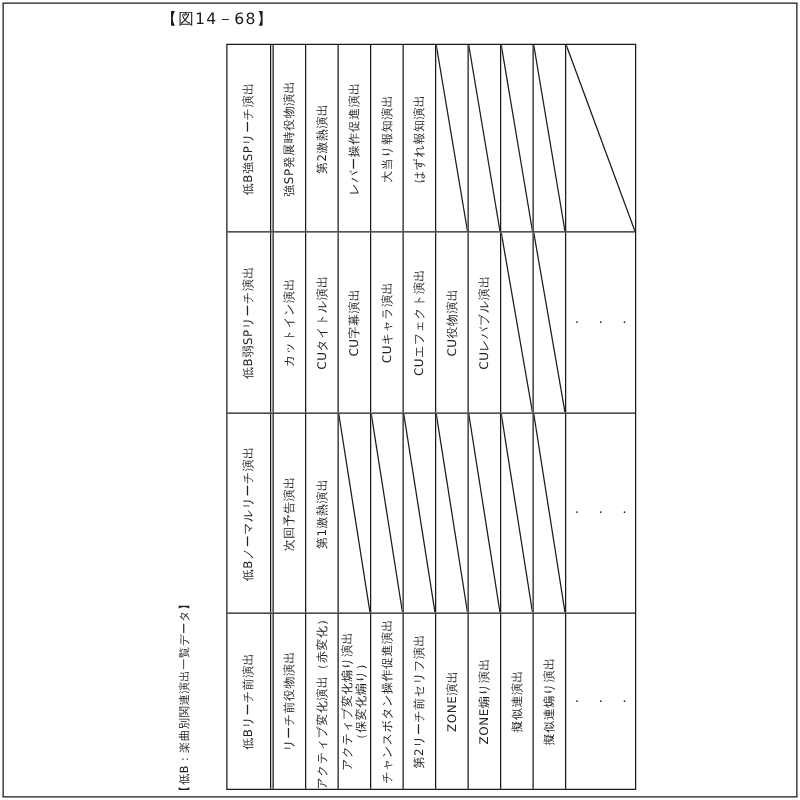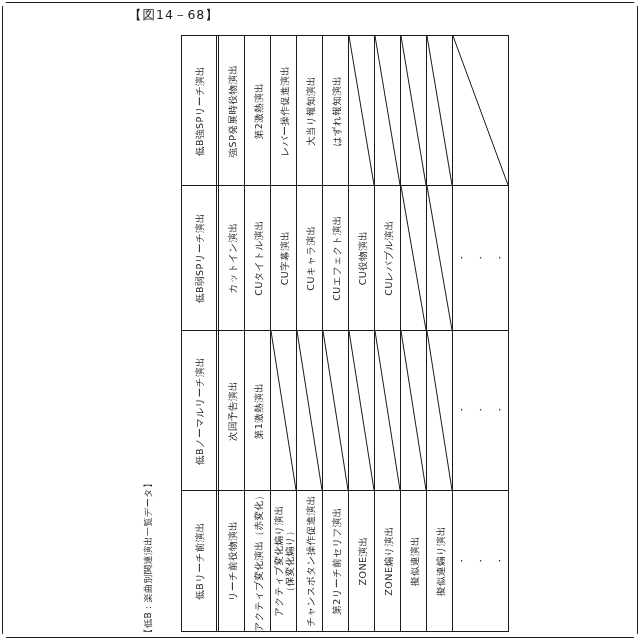--- a/index.html
+++ b/index.html
@@ -1,18 +1,18 @@
 <!DOCTYPE html>
 <html><head>
 <meta charset="utf-8">
 <style>
   html,body{margin:0;padding:0;background:#fff;}
   .page{
     position:relative;width:640px;height:640px;background:#ffffff;overflow:hidden;
-    font-family:"DejaVu Sans","Liberation Sans",sans-serif;color:#222;border-radius:14px;
+    font-family:"DejaVu Sans","Liberation Sans",sans-serif;color:#222;
   }
   .frame{position:absolute;inset:2px;border:1px solid #1a1a1a;pointer-events:none;}
   .fig-label{position:absolute;left:129px;top:7px;font-size:12.5px;letter-spacing:1px;color:#1a1a1a;}
   .side-caption{
     position:absolute;left:148px;top:558px;white-space:nowrap;font-size:9px;letter-spacing:0.5px;
     transform:translate(-50%,-50%) rotate(-90deg);color:#222;
   }
   .tbl{
     position:absolute;left:181px;top:35px;width:328px;height:597px;
     border:1px solid #1a1a1a;display:flex;flex-direction:column;box-sizing:border-box;

